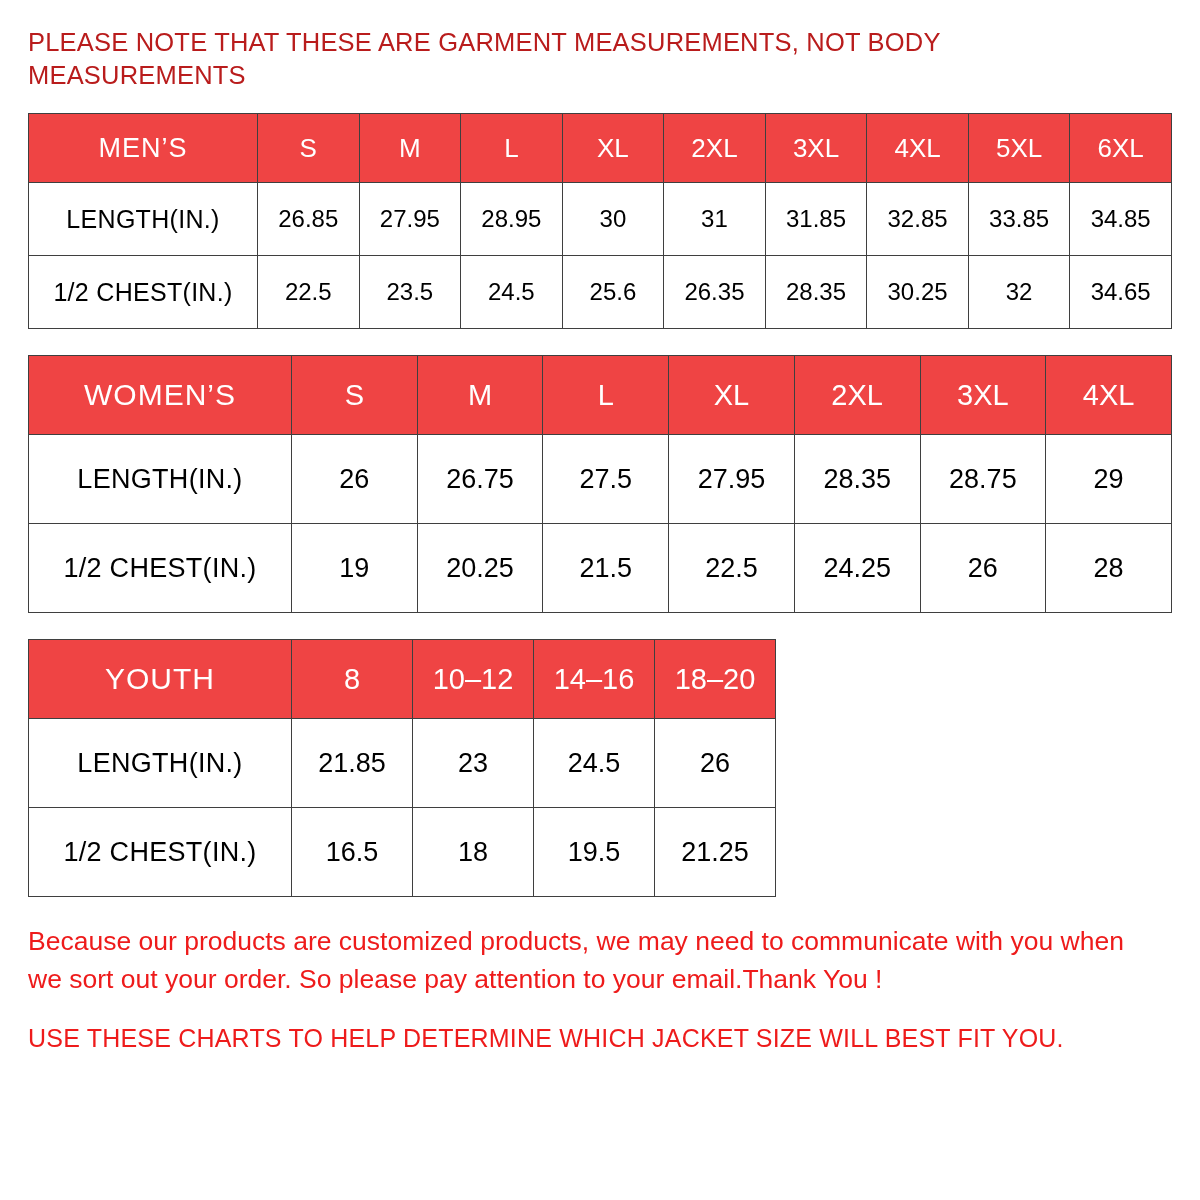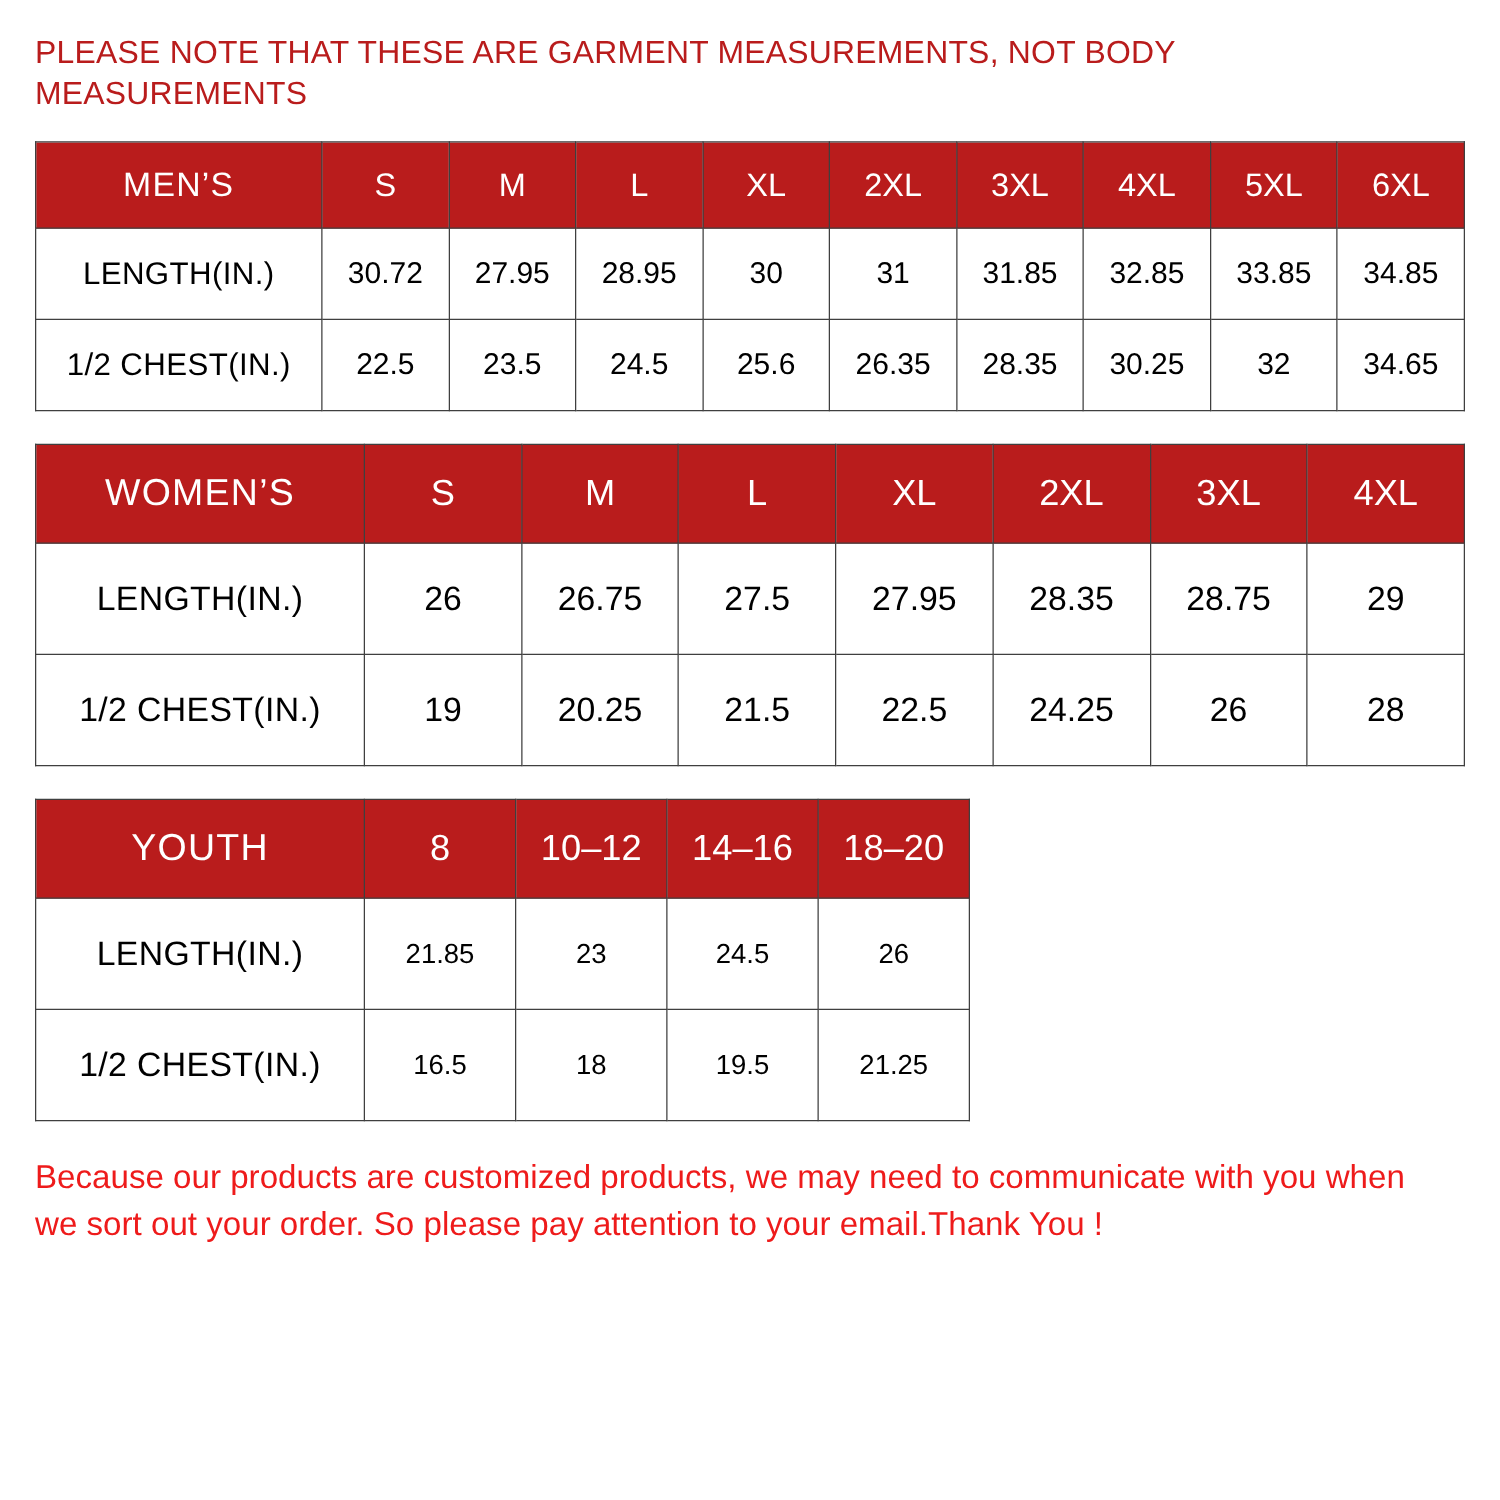--- a/index.html
+++ b/index.html
@@ -41,21 +41,21 @@
     margin-bottom: 26px;
   }
   table.size td, table.size th {
     border: 1px solid #3f3f3f;
     text-align: center;
     font-weight: normal;
     padding: 0;
     background: #fff;
   }
   table.size thead td {
-    background: #b91c1c;
+    background: #ef4444;
     color: #ffffff;
   }
   .hdr-label {
     font-size: 27px;
     letter-spacing: 1px;
   }
   .hdr-size {
     font-size: 26px;
   }
   .row-label {
@@ -80,21 +80,21 @@
   #women-table .row-label { font-size: 27px; }
   #women-table .cell-val { font-size: 27px; }
   
   #youth-table { width: 748px; padding-left: 40px; }
   #youth-table thead td { height: 78px; }
   #youth-table tbody td { height: 88px; }
   #youth-table .c-label { width: 262px; }
   #youth-table .hdr-label { font-size: 30px; }
   #youth-table .hdr-size { font-size: 29px; }
   #youth-table .row-label { font-size: 27px; }
-  #youth-table .cell-val { font-size: 22px; }
+  #youth-table .cell-val { font-size: 27px; }
 
   .footer {
     margin-top: 8px;
   }
   .footer p {
     color: #ee1b1b;
     margin: 0 0 22px 0;
     line-height: 1.42;
   }
   .footer-1 {
@@ -125,21 +125,21 @@
         <td class="hdr-size">2XL</td>
         <td class="hdr-size">3XL</td>
         <td class="hdr-size">4XL</td>
         <td class="hdr-size">5XL</td>
         <td class="hdr-size">6XL</td>
       </tr>
     </thead>
     <tbody>
       <tr>
         <td class="c-label row-label">LENGTH(IN.)</td>
-        <td class="cell-val">30.72</td>
+        <td class="cell-val">26.85</td>
         <td class="cell-val">27.95</td>
         <td class="cell-val">28.95</td>
         <td class="cell-val">30</td>
         <td class="cell-val">31</td>
         <td class="cell-val">31.85</td>
         <td class="cell-val">32.85</td>
         <td class="cell-val">33.85</td>
         <td class="cell-val">34.85</td>
       </tr>
       <tr>
@@ -217,15 +217,16 @@
         <td class="cell-val">16.5</td>
         <td class="cell-val">18</td>
         <td class="cell-val">19.5</td>
         <td class="cell-val">21.25</td>
       </tr>
     </tbody>
   </table>
 
   <div class="footer">
     <p class="footer-1">Because our products are customized products, we may need to communicate with you when we sort out your order. So please pay attention to your email.Thank You !</p>
+    <p class="footer-2">USE THESE CHARTS TO HELP DETERMINE WHICH JACKET SIZE WILL BEST FIT YOU.</p>
   </div>
 
 </div>
 
 </body></html>

